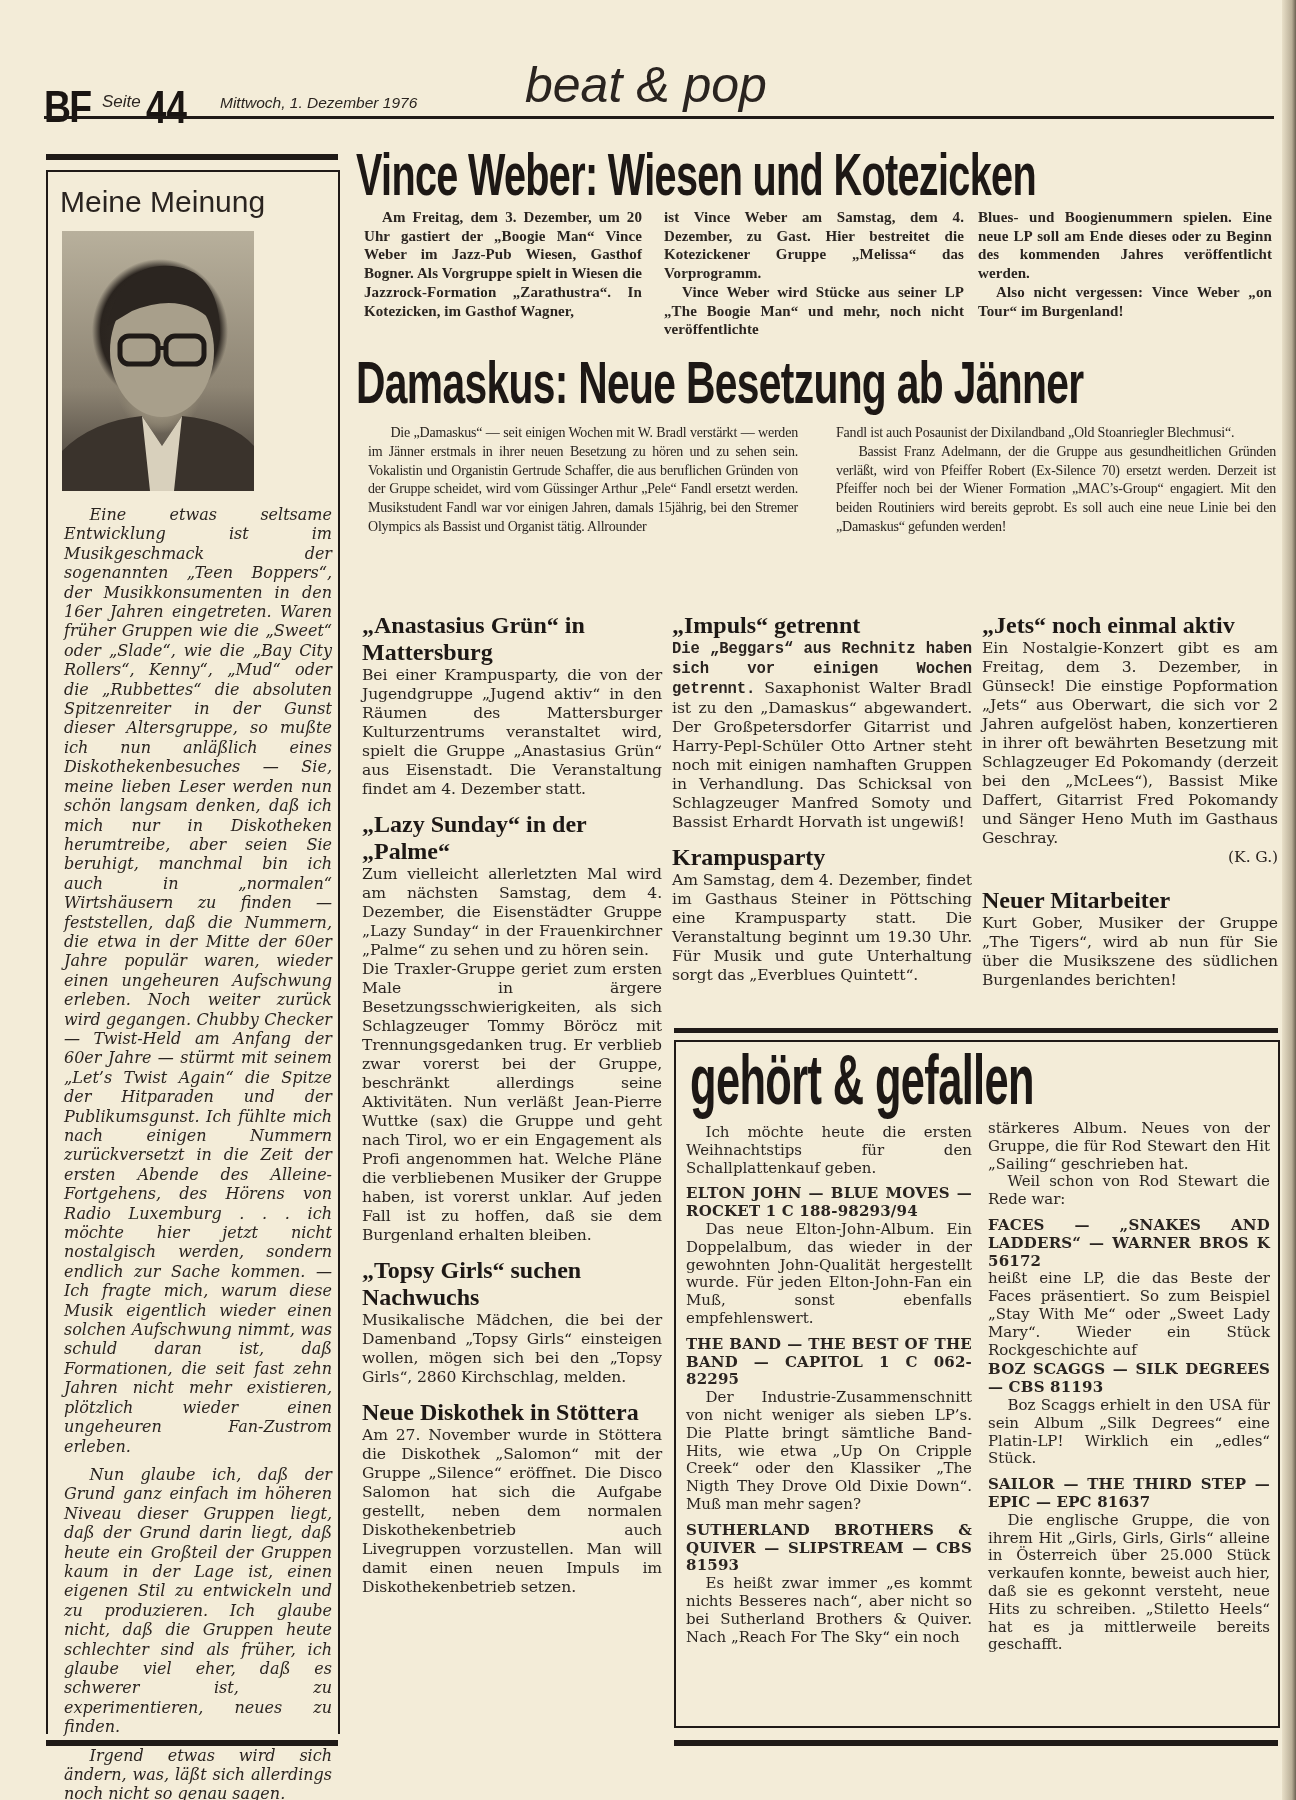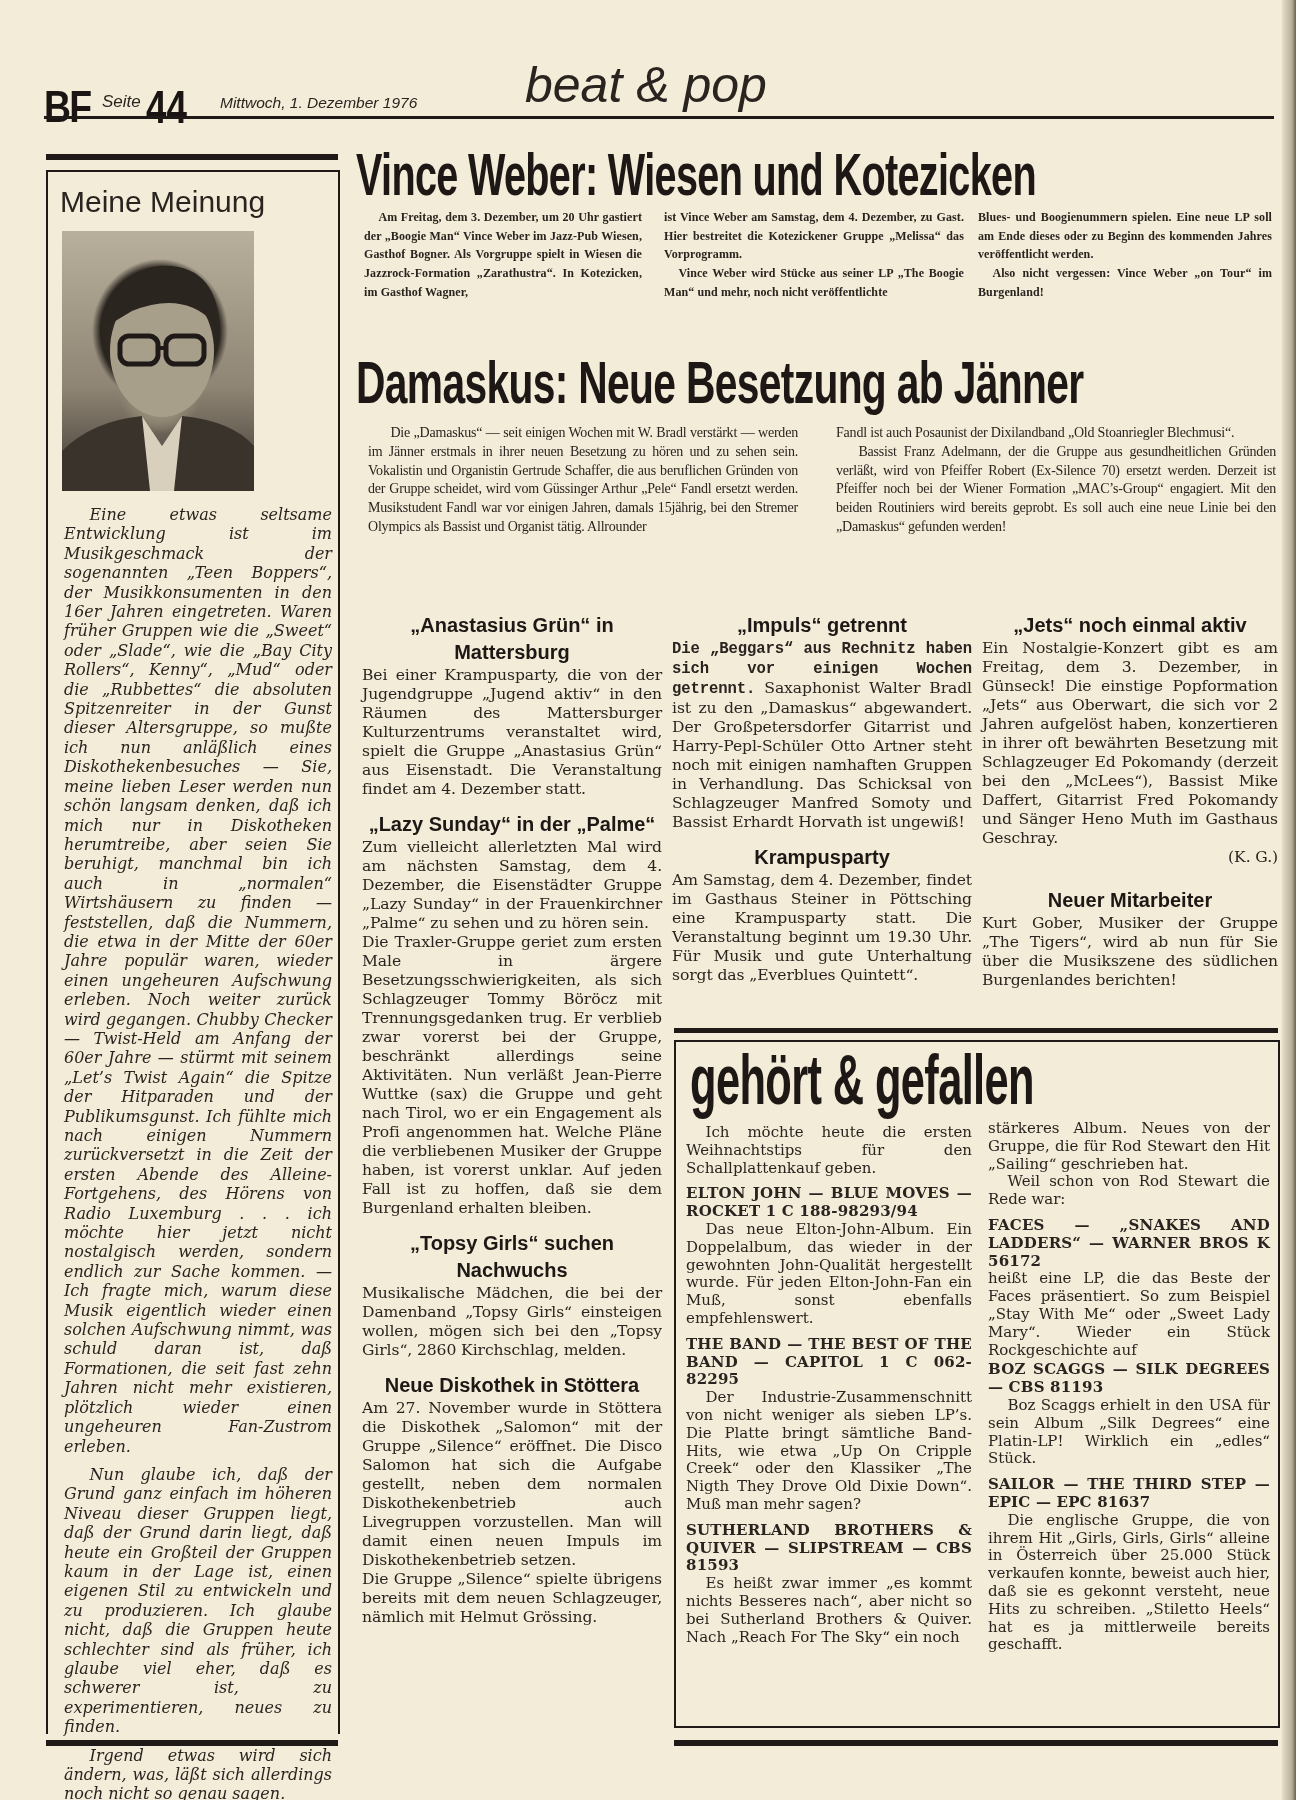--- a/index.html
+++ b/index.html
@@ -37,32 +37,32 @@
   #op-text { left:64px; top:505px; width:268px; font-style:italic; font-family:"DejaVu Serif", serif; font-size:16px; line-height:19.4px; text-align:justify; }
   #op-text p { text-indent:1.6em; margin-bottom:9px; }
 
   #left-bar-bottom { left:46px; top:1740px; width:292px; height:6px; background:#1f1a17; }
 
   
   #vw-head { left:356px; top:140px; font-size:60px; transform:scaleX(0.66); }
   #vw-c1 { left:364px; top:208px; width:278px; }
   #vw-c2 { left:664px; top:208px; width:300px; }
   #vw-c3 { left:978px; top:208px; width:294px; }
-  .vw { font-family:"Liberation Serif", serif; font-weight:bold; font-size:12px; line-height:18.7px; text-align:justify; letter-spacing:0.1px; }
+  .vw { font-family:"Liberation Serif", serif; font-weight:bold; font-size:15px; line-height:18.7px; text-align:justify; letter-spacing:0.1px; }
   .vw p { margin:0; }
   .vw .ind { text-indent:1.2em; }
 
   
   #dm-head { left:356px; top:348px; font-size:60px; transform:scaleX(0.68); }
   #dm-c1 { left:368px; top:424px; width:430px; }
   #dm-c2 { left:836px; top:424px; width:440px; }
   .dm { font-family:Liberation Serif, serif; font-size:14px; line-height:18.8px; text-align:justify; letter-spacing:-0.2px; }
 
   
-  .subhead { font-family:Liberation Sans, sans-serif; font-weight:bold; font-size:20px; line-height:27px; color:#1d1815;text-align:center; }
+  .subhead { font-family:Liberation Serif, serif; font-weight:bold; font-size:24px; line-height:27px; color:#1d1815; }
   .sub-body { font-family:"DejaVu Serif", serif; font-size:15.6px; line-height:19px; text-align:justify; letter-spacing:-0.1px; }
   .sub-body .lead { font-family:Liberation Mono, monospace; font-weight:bold; }
   #col-a { left:362px; top:612px; width:300px; }
   #col-b { left:672px; top:612px; width:300px; }
   #col-c { left:982px; top:612px; width:296px; }
   .gap { height:12px; }
 
   
   #gg-bar-top { left:674px; top:1028px; width:604px; height:5px; background:#1f1a17; }
   #gg-box { left:674px; top:1040px; width:602px; height:684px; border:2px solid #1f1a17; }
@@ -137,21 +137,20 @@
   <div class="gap"></div>
   <div class="subhead">„Lazy Sunday“ in der „Palme“</div>
   <p class="sub-body ind lead">Zum vielleicht allerletzten Mal wird am nächsten Samstag, dem 4. Dezember, die Eisenstädter Gruppe „Lazy Sunday“ in der Frauenkirchner „Palme“ zu sehen und zu hören sein.</p>
   <p class="sub-body ind">Die Traxler-Gruppe geriet zum ersten Male in ärgere Besetzungsschwierigkeiten, als sich Schlagzeuger Tommy Böröcz mit Trennungsgedanken trug. Er verblieb zwar vorerst bei der Gruppe, beschränkt allerdings seine Aktivitäten. Nun verläßt Jean-Pierre Wuttke (sax) die Gruppe und geht nach Tirol, wo er ein Engagement als Profi angenommen hat. Welche Pläne die verbliebenen Musiker der Gruppe haben, ist vorerst unklar. Auf jeden Fall ist zu hoffen, daß sie dem Burgenland erhalten bleiben.</p>
   <div class="gap"></div>
   <div class="subhead">„Topsy Girls“ suchen Nachwuchs</div>
   <p class="sub-body ind">Musikalische Mädchen, die bei der Damenband „Topsy Girls“ einsteigen wollen, mögen sich bei den „Topsy Girls“, 2860 Kirchschlag, melden.</p>
   <div class="gap"></div>
   <div class="subhead">Neue Diskothek in Stöttera</div>
   <p class="sub-body ind">Am 27. November wurde in Stöttera die Diskothek „Salomon“ mit der Gruppe „Silence“ eröffnet. Die Disco Salomon hat sich die Aufgabe gestellt, neben dem normalen Diskothekenbetrieb auch Livegruppen vorzustellen. Man will damit einen neuen Impuls im Diskothekenbetrieb setzen.</p>
-  <p class="sub-body ind">Die Gruppe „Silence“ spielte übrigens bereits mit dem neuen Schlagzeuger, nämlich mit Helmut Grössing.</p>
 </div>
 
 <div class="abs" id="col-b">
   <div class="subhead">„Impuls“ getrennt</div>
   <p class="sub-body ind"><span class="lead">Die „Beggars“ aus Rechnitz haben sich vor einigen Wochen getrennt.</span> <span>Saxaphonist Walter Bradl ist zu den „Damaskus“ abgewandert. Der Großpetersdorfer Gitarrist und Harry-Pepl-Schüler Otto Artner steht noch mit einigen namhaften Gruppen in Verhandlung. Das Schicksal von Schlagzeuger Manfred Somoty und Bassist Erhardt Horvath ist ungewiß!</span></p>
   <div class="gap"></div>
   <div class="subhead">Krampusparty</div>
   <p class="sub-body ind lead">Am Samstag, dem 4. Dezember, findet im Gasthaus Steiner in Pöttsching eine Krampusparty statt. Die Veranstaltung beginnt um 19.30 Uhr. Für Musik und gute Unterhaltung sorgt das „Everblues Quintett“.</p>
 </div>
 

